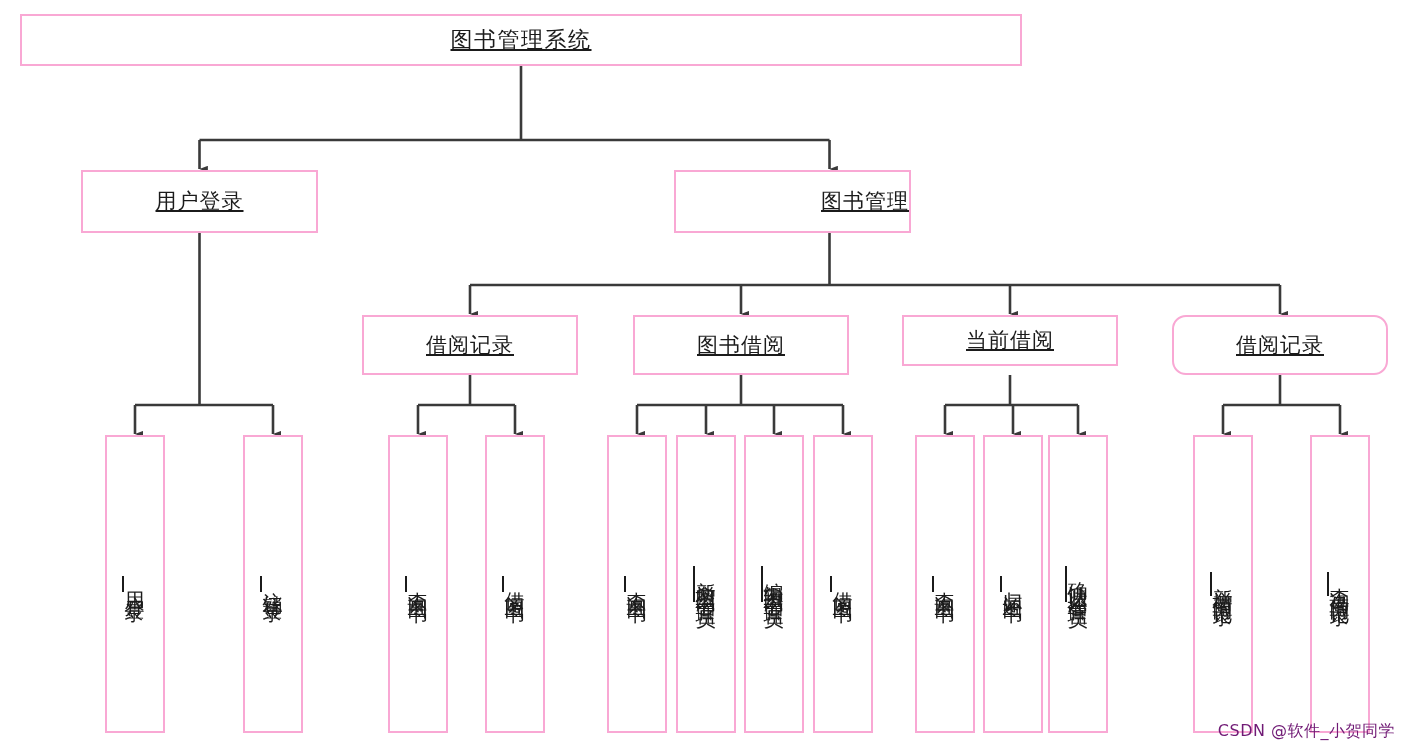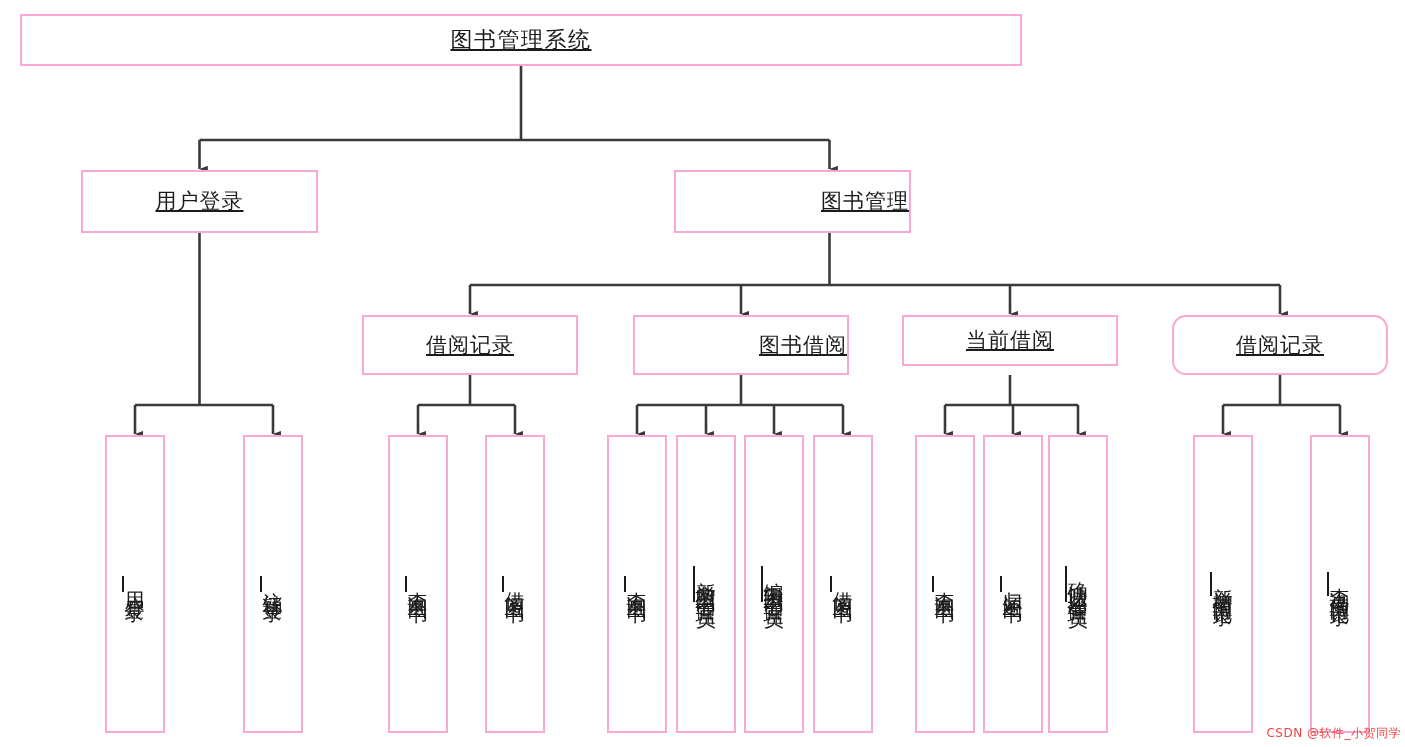--- a/index.html
+++ b/index.html
@@ -61,24 +61,24 @@
     writing-mode: vertical-rl;
     text-orientation: upright;
     font-size: 20px;
     line-height: 1;
     letter-spacing: 4px;
     white-space: nowrap;
     max-height: 100%;
   }
   #watermark {
     position: absolute;
-    right: 4px;
+    right: 10px;
     bottom: 5px;
-    font-size: 12px;
-    color: #ef4444;
+    font-size: 16px;
+    color: #701a75;
     letter-spacing: 0.5px;
     white-space: nowrap;
     pointer-events: none;
   }
 </style>
 </head>
 <body>
 
 <div id="diagram-root">
 
@@ -131,21 +131,21 @@
       </div>
       <div class="node horizontal" style="left: 81px; top: 170px; width: 237px; height: 63px;">
         <span class="node-label">用户登录</span>
       </div>
       <div class="node horizontal" style="left: 674px; top: 170px; width: 237px; height: 63px; justify-content: flex-end;">
         <span class="node-label">图书管理</span>
       </div>
       <div class="node horizontal" style="left: 362px; top: 315px; width: 216px; height: 60px;">
         <span class="node-label">借阅记录</span>
       </div>
-      <div class="node horizontal" style="left: 633px; top: 315px; width: 216px; height: 60px; justify-content: flex-end;">
+      <div class="node horizontal" style="left: 633px; top: 315px; width: 216px; height: 60px;">
         <span class="node-label">图书借阅</span>
       </div>
       <div class="node horizontal" style="left: 902px; top: 315px; width: 216px; height: 51px;">
         <span class="node-label">当前借阅</span>
       </div>
       <div class="node horizontal" style="left: 1172px; top: 315px; width: 216px; height: 60px; border-radius: 14px;">
         <span class="node-label">借阅记录</span>
       </div>
       <div class="node vertical" style="left: 105px; top: 435px; width: 60px; height: 298px;">
         <span class="node-label">用户登录</span>

